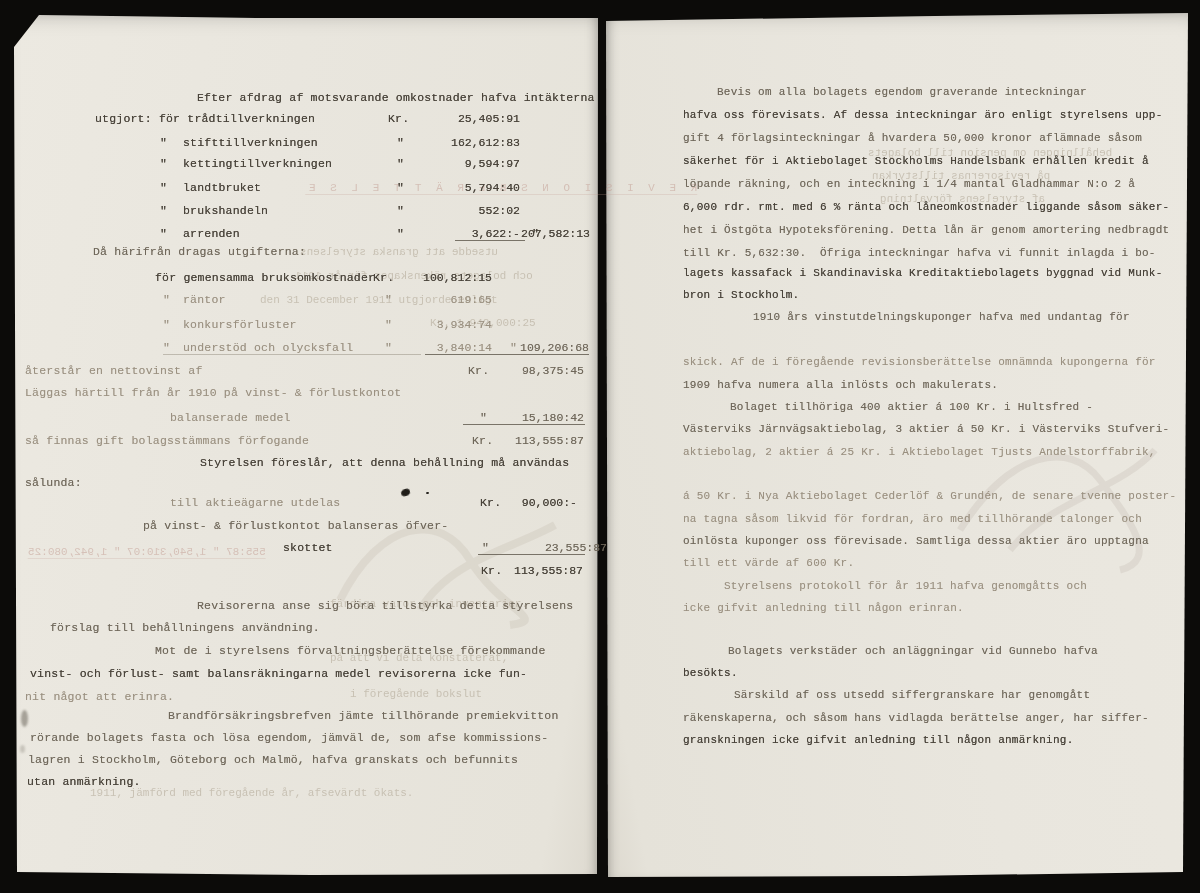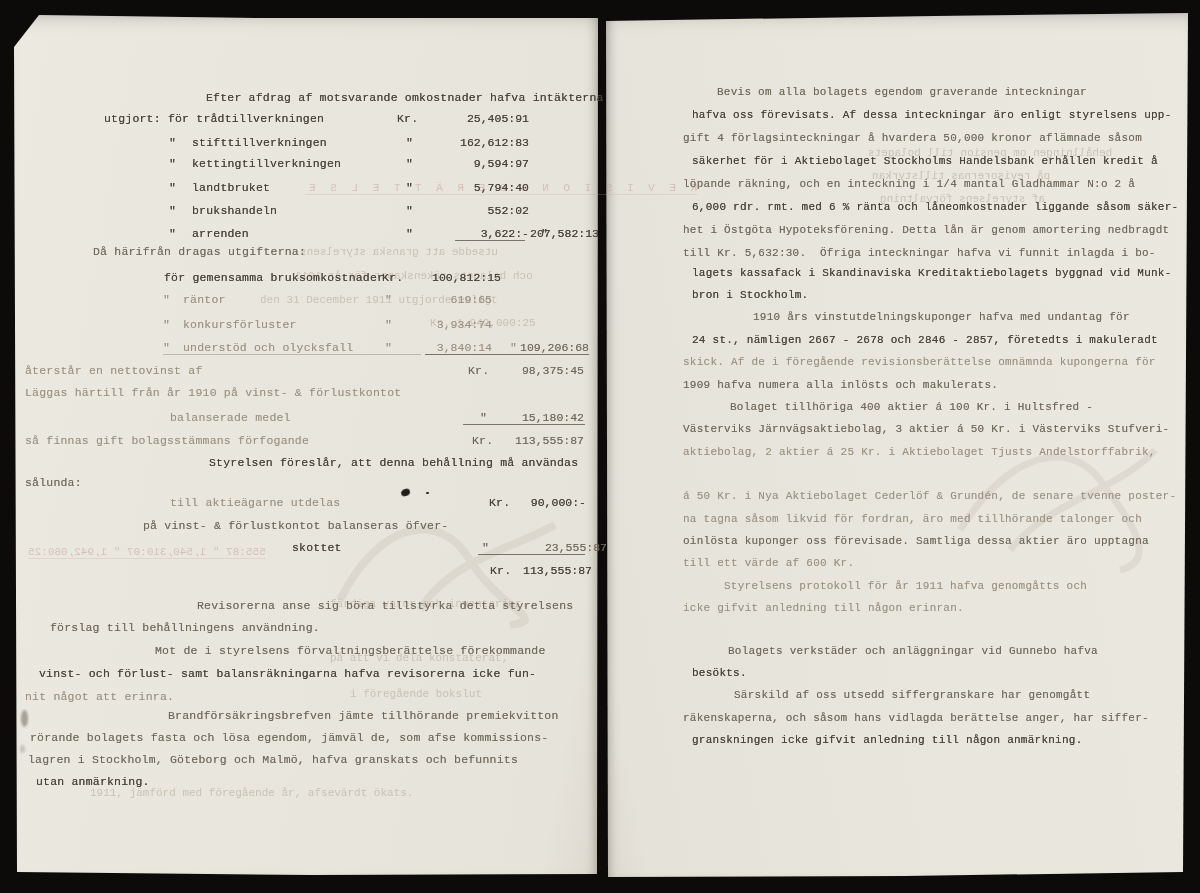--- a/index.html
+++ b/index.html
@@ -9,21 +9,21 @@
   #page-left{left:12px;top:13px;width:586px;height:863px;
     clip-path:polygon(2px 34px,27px 2px,250px 5px,586px 5px,585px 861px,300px 862px,5px 859px);
     background:linear-gradient(100deg,#ece9e1 0%,#e9e6de 40%,#e6e3da 92%,#ddd9cf 100%);
     box-shadow:inset 0 14px 22px -16px rgba(0,0,0,.35), inset -8px 0 14px -9px rgba(0,0,0,.4);}
   #page-right{left:605px;top:12px;width:584px;height:866px;
     clip-path:polygon(1px 9px,330px 4px,583px 1px,578px 860px,300px 864px,3px 865px);
     background:linear-gradient(260deg,#ebe8e0 0%,#e9e6de 45%,#e5e2d9 94%,#dcd8ce 100%);
     box-shadow:inset 0 14px 22px -16px rgba(0,0,0,.35), inset 9px 0 14px -9px rgba(0,0,0,.45);}
   .ln{position:absolute;white-space:pre;font-size:11.5px;line-height:1;letter-spacing:.2px;}
   .rp{font-size:11px;letter-spacing:.25px;}
-  .t1{color:#49433a;text-shadow:0 0 .6px rgba(73,67,58,.8);margin-left:9px;}
+  .t1{color:#49433a;text-shadow:0 0 .6px rgba(73,67,58,.8);}
   .t2{color:#6f675a;text-shadow:0 0 .5px rgba(111,103,90,.55);}
   .t3{color:#9a9080;text-shadow:0 0 .4px rgba(154,144,128,.4);}
   .amt{position:absolute;text-align:right;white-space:pre;font-size:11.5px;line-height:1;}
   .uline{position:absolute;height:1px;background:rgba(84,77,66,.75);}
   .uline.faint{background:rgba(120,112,98,.38);}
   .ghost{position:absolute;white-space:pre;font-size:11px;line-height:1;opacity:.5;
          filter:blur(.4px);color:#a89d8a;}
   .ghost.mir{transform:scaleX(-1);}
   .ghost.red{color:#c29b91;}
   .blot{position:absolute;background:#201d18;border-radius:60% 45% 55% 50%;filter:blur(.3px);}
@@ -147,39 +147,38 @@
   <div class="ln t2" style="left:482px;top:542px">"</div>
   <div class="amt t2" style="left:490px;top:542px;width:117px">23,555:87</div>
   <div class="uline" style="left:478px;top:554px;width:107px"></div>
 
   <div class="ln t1" style="left:481px;top:565px">Kr.</div>
   <div class="amt t1" style="left:466px;top:565px;width:117px">113,555:87</div>
 
   <div class="ln t2" style="left:197px;top:600px">Revisorerna anse sig böra tillstyrka detta styrelsens</div>
   <div class="ln t2" style="left:50px;top:622px">förslag till behållningens användning.</div>
   <div class="ln t2" style="left:155px;top:645px">Mot de i styrelsens förvaltningsberättelse förekommande</div>
-  <div class="ln t1" style="left:30px;top:668px">vinst- och förlust- samt balansräkningarna hafva revisorerna icke fun-</div>
+  <div class="ln t1" style="left:30px;top:668px">vinst- och förlust- samt balansräkningarna medel revisorerna icke fun-</div>
   <div class="ln t3" style="left:25px;top:691px">nit något att erinra.</div>
   <div class="ln t2" style="left:168px;top:710px">Brandförsäkringsbrefven jämte tillhörande premiekvitton</div>
   <div class="ln t2" style="left:30px;top:732px">rörande bolagets fasta och lösa egendom, jämväl de, som afse kommissions-</div>
   <div class="ln t2" style="left:28px;top:754px">lagren i Stockholm, Göteborg och Malmö, hafva granskats och befunnits</div>
   <div class="ln t1" style="left:27px;top:776px">utan anmärkning.</div>
 
   <div class="ln rp t2" style="left:717px;top:87px">Bevis om alla bolagets egendom graverande inteckningar</div>
   <div class="ln rp t1" style="left:683px;top:110px">hafva oss förevisats. Af dessa inteckningar äro enligt styrelsens upp-</div>
   <div class="ln rp t2" style="left:683px;top:133px">gift 4 förlagsinteckningar å hvardera 50,000 kronor aflämnade såsom</div>
   <div class="ln rp t1" style="left:683px;top:156px">säkerhet för i Aktiebolaget Stockholms Handelsbank erhållen kredit å</div>
   <div class="ln rp t2" style="left:683px;top:179px">löpande räkning, och en inteckning i 1/4 mantal Gladhammar N:o 2 å</div>
   <div class="ln rp t1" style="left:683px;top:202px">6,000 rdr. rmt. med 6 % ränta och låneomkostnader liggande såsom säker-</div>
   <div class="ln rp t2" style="left:683px;top:225px">het i Östgöta Hypoteksförening. Detta lån är genom amortering nedbragdt</div>
   <div class="ln rp t2" style="left:683px;top:248px">till Kr. 5,632:30.  Öfriga inteckningar hafva vi funnit inlagda i bo-</div>
   <div class="ln rp t1" style="left:683px;top:268px">lagets kassafack i Skandinaviska Kreditaktiebolagets byggnad vid Munk-</div>
   <div class="ln rp t1" style="left:683px;top:290px">bron i Stockholm.</div>
   <div class="ln rp t2" style="left:753px;top:312px">1910 års vinstutdelningskuponger hafva med undantag för</div>
-  <div class="ln rp t1" style="left:683px;top:335px">24 st., nämligen 2667 - 2678 och 2846 - 2857, företedts i makuleradt</div>
   <div class="ln rp t3" style="left:683px;top:357px">skick. Af de i föregående revisionsberättelse omnämnda kupongerna för</div>
   <div class="ln rp t2" style="left:683px;top:380px">1909 hafva numera alla inlösts och makulerats.</div>
   <div class="ln rp t2" style="left:730px;top:402px">Bolaget tillhöriga 400 aktier á 100 Kr. i Hultsfred -</div>
   <div class="ln rp t2" style="left:683px;top:424px">Västerviks Järnvägsaktiebolag, 3 aktier á 50 Kr. i Västerviks Stufveri-</div>
   <div class="ln rp t3" style="left:683px;top:447px">aktiebolag, 2 aktier á 25 Kr. i Aktiebolaget Tjusts Andelstorffabrik,</div>
   <div class="ln rp t3" style="left:683px;top:491px">á 50 Kr. i Nya Aktiebolaget Cederlöf &amp; Grundén, de senare tvenne poster-</div>
   <div class="ln rp t3" style="left:683px;top:514px">na tagna såsom likvid för fordran, äro med tillhörande talonger och</div>
   <div class="ln rp t2" style="left:683px;top:536px">oinlösta kuponger oss förevisade. Samtliga dessa aktier äro upptagna</div>
   <div class="ln rp t3" style="left:683px;top:558px">till ett värde af 600 Kr.</div>
   <div class="ln rp t3" style="left:724px;top:581px">Styrelsens protokoll för år 1911 hafva genomgåtts och</div>

